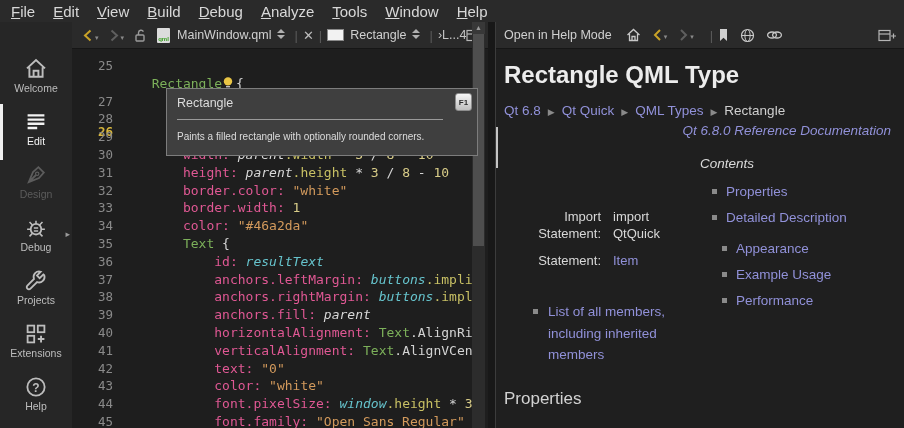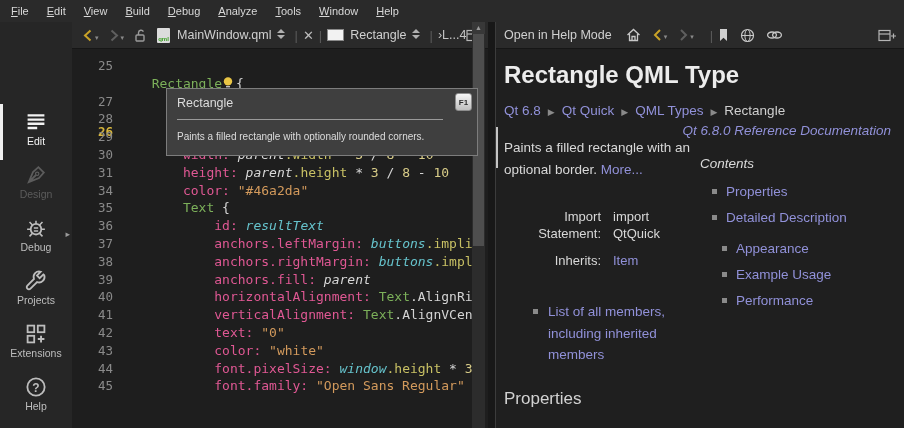--- a/index.html
+++ b/index.html
@@ -2,21 +2,21 @@
 <html style="--link: #9191d9; --gold: #c9a227; --line-number-active: #d6b53c; --code-type: #7cb05a; --code-prop: #e05894; --code-str: #d39a5c; --code-id: #66c3cc; --code-parent: #d8d8d8; --code-member: #c8c064; --code-num: #d8cc88; --code-plain: #d4d4d4; --selection-accent: #f0f0f0;"><head>
 <meta charset="utf-8">
 <style>
   * { margin:0; padding:0; box-sizing:border-box; }
   html,body { width:904px; height:428px; overflow:hidden; background:#1e1e1e; }
   .app { width:904px; height:428px; font-family:"Liberation Sans",sans-serif; position:relative;
          background:#1e1e1e; color:#d4d4d4; }
 
   
   .menubar { height:22px; background:#2a2a2a; display:flex; align-items:center; padding-left:2px;
-             font-size:11px; color:#d8d8d8; }
+             font-size:15px; color:#d8d8d8; }
   .menu-item { padding:1px 9px; cursor:default; }
   .mn { text-decoration:underline; }
 
   .main { display:flex; height:406px; }
 
   
   .modebar { width:72px; background:#262626; position:relative; flex:none; }
   .mode-item { position:absolute; left:0; width:72px; height:53px; text-align:center; color:#bdbdbd; }
   .mode-item svg { margin:3px auto 0; display:block; }
   .mode-label { font-size:10.5px; display:block; margin-top:1px; }
@@ -116,20 +116,23 @@
       <span class="menu-item"><span class="mn">B</span>uild</span>
       <span class="menu-item"><span class="mn">D</span>ebug</span>
       <span class="menu-item"><span class="mn">A</span>nalyze</span>
       <span class="menu-item"><span class="mn">T</span>ools</span>
       <span class="menu-item"><span class="mn">W</span>indow</span>
       <span class="menu-item"><span class="mn">H</span>elp</span>
     </div>
 
   <div class="main">
     <div class="modebar">
+        <div class="mode-item" style="top: 32px;"><span><svg width="24" height="24" viewBox="0 0 20 20">
+              <path d="M2.5 9.5 L10 2.5 L17.5 9.5 M4.5 8.5 V16.5 H15.5 V8.5 M8 16.5 V11.5 H12 V16.5" fill="none" stroke="currentColor" stroke-width="1.6"></path>
+            </svg></span><span class="mode-label">Welcome</span></div>
         <div class="mode-item active" style="top: 85px;"><span><svg width="24" height="24" viewBox="0 0 20 20">
               <path d="M3 4.5 H17 M3 8 H17 M3 11.5 H17 M3 15 H11" stroke="currentColor" stroke-width="2"></path>
             </svg></span><span class="mode-label">Edit</span></div>
         <div class="mode-item disabled" style="top: 138px;"><span><svg width="24" height="24" viewBox="0 0 20 20">
               <path d="M4 16 L7.5 7.5 L12 3.5 L16.5 8 L12.5 12.5 L4 16 Z M4 16 L10 10" fill="none" stroke="currentColor" stroke-width="1.5"></path>
               <circle cx="11" cy="9" r="1.4" fill="none" stroke="currentColor"></circle>
             </svg></span><span class="mode-label">Design</span></div>
         <div class="mode-item" style="top: 191px;"><span><svg width="24" height="24" viewBox="0 0 20 20">
               <circle cx="10" cy="11" r="4.4" fill="none" stroke="currentColor" stroke-width="1.5"></circle>
               <path d="M10 6.6 V4 M7 7.5 L4.6 5 M13 7.5 L15.4 5 M5.6 11 H2.6 M17.4 11 H14.4 M7 14.5 L4.6 17 M13 14.5 L15.4 17 M8.2 10 h3.6 M8.2 12.5 h3.6" stroke="currentColor" stroke-width="1.3" fill="none"></path>
@@ -206,20 +209,22 @@
           <div class="cl"><span class="ln cur">26</span><span class="ct"><span class="tk-plain">  </span><span class="tk-type">Rectangle</span><span class="bulb"><svg width="12" height="14" viewBox="0 0 12 14" style="vertical-align:-2px">
                   <circle cx="6" cy="5.4" r="4.2" fill="#e9c544"></circle>
                   <rect x="4" y="10" width="4" height="1.4" fill="#bdbdbd"></rect>
                   <rect x="4.3" y="12" width="3.4" height="1.3" fill="#8f8f8f"></rect>
                 </svg></span><span class="tk-plain">{</span></span></div>
           <div class="cl"><span class="ln">27</span><span class="ct"></span></div>
           <div class="cl"><span class="ln">28</span><span class="ct"></span></div>
           <div class="cl"><span class="ln">29</span><span class="ct"></span></div>
           <div class="cl"><span class="ln">30</span><span class="ct"><span class="tk-plain">      </span><span class="tk-prop">width: </span><span class="tk-par">parent</span><span class="tk-mem">.width</span><span class="tk-op"> * </span><span class="tk-num">3</span><span class="tk-op"> / </span><span class="tk-num">8</span><span class="tk-op"> - </span><span class="tk-num">10</span></span></div>
           <div class="cl"><span class="ln">31</span><span class="ct"><span class="tk-plain">      </span><span class="tk-prop">height: </span><span class="tk-par">parent</span><span class="tk-mem">.height</span><span class="tk-op"> * </span><span class="tk-num">3</span><span class="tk-op"> / </span><span class="tk-num">8</span><span class="tk-op"> - </span><span class="tk-num">10</span></span></div>
+          <div class="cl"><span class="ln">32</span><span class="ct"><span class="tk-plain">      </span><span class="tk-prop">border.color: </span><span class="tk-str">"white"</span></span></div>
+          <div class="cl"><span class="ln">33</span><span class="ct"><span class="tk-plain">      </span><span class="tk-prop">border.width: </span><span class="tk-num">1</span></span></div>
           <div class="cl"><span class="ln">34</span><span class="ct"><span class="tk-plain">      </span><span class="tk-prop">color: </span><span class="tk-str">"#46a2da"</span></span></div>
           <div class="cl"><span class="ln">35</span><span class="ct"><span class="tk-plain">      </span><span class="tk-type">Text</span><span class="tk-plain"> {</span></span></div>
           <div class="cl"><span class="ln">36</span><span class="ct"><span class="tk-plain">          </span><span class="tk-prop">id: </span><span class="tk-id">resultText</span></span></div>
           <div class="cl"><span class="ln">37</span><span class="ct"><span class="tk-plain">          </span><span class="tk-prop">anchors.leftMargin: </span><span class="tk-id">buttons</span><span class="tk-mem">.implicitWidth</span></span></div>
           <div class="cl"><span class="ln">38</span><span class="ct"><span class="tk-plain">          </span><span class="tk-prop">anchors.rightMargin: </span><span class="tk-id">buttons</span><span class="tk-mem">.implicitWidth</span></span></div>
           <div class="cl"><span class="ln">39</span><span class="ct"><span class="tk-plain">          </span><span class="tk-prop">anchors.fill: </span><span class="tk-par">parent</span></span></div>
           <div class="cl"><span class="ln">40</span><span class="ct"><span class="tk-plain">          </span><span class="tk-prop">horizontalAlignment: </span><span class="tk-type">Text</span><span class="tk-enum">.AlignRight</span></span></div>
           <div class="cl"><span class="ln">41</span><span class="ct"><span class="tk-plain">          </span><span class="tk-prop">verticalAlignment: </span><span class="tk-type">Text</span><span class="tk-enum">.AlignVCenter</span></span></div>
           <div class="cl"><span class="ln">42</span><span class="ct"><span class="tk-plain">          </span><span class="tk-prop">text: </span><span class="tk-str">"0"</span></span></div>
           <div class="cl"><span class="ln">43</span><span class="ct"><span class="tk-plain">          </span><span class="tk-prop">color: </span><span class="tk-str">"white"</span></span></div>
@@ -288,27 +293,26 @@
               <path d="M15.5 5.5 V10.5 M13 8 H18" stroke="#b5b5b5" stroke-width="1.2"></path>
             </svg>
         </span>
       </div>
 
       <div class="help-content">
         <div class="scrollhint"></div>
         <div class="h-title">Rectangle QML Type</div>
         <div class="crumbs"><a class="crumb">Qt 6.8</a><span class="crumb-sep">▶</span><a class="crumb">Qt Quick</a><span class="crumb-sep">▶</span><a class="crumb">QML Types</a><span class="crumb-sep">▶</span><span class="crumb last">Rectangle</span></div>
         <div class="edition">Qt 6.8.0 Reference Documentation</div>
-        <div class="summary"><span>Paints a filled rectangle with an optional border. </span><a class="more">More...</a></div>
         <div class="imp">
           <div class="imp-label">Import Statement:</div>
           <div class="imp-value">import QtQuick</div>
         </div>
         <div class="inh">
-          <div class="inh-label">Inherits:</div>
+          <div class="inh-label">Statement:</div>
           <a class="inh-value">Item</a>
         </div>
         <div class="members">
           <span class="sq"></span>
           <a>List of all members, including inherited members</a>
         </div>
         <div class="contents-h">Contents</div>
         <div id="contents-list">
             <div class="c-item" style="top: 135px; left: 216px;">
               <span class="sq"></span>

